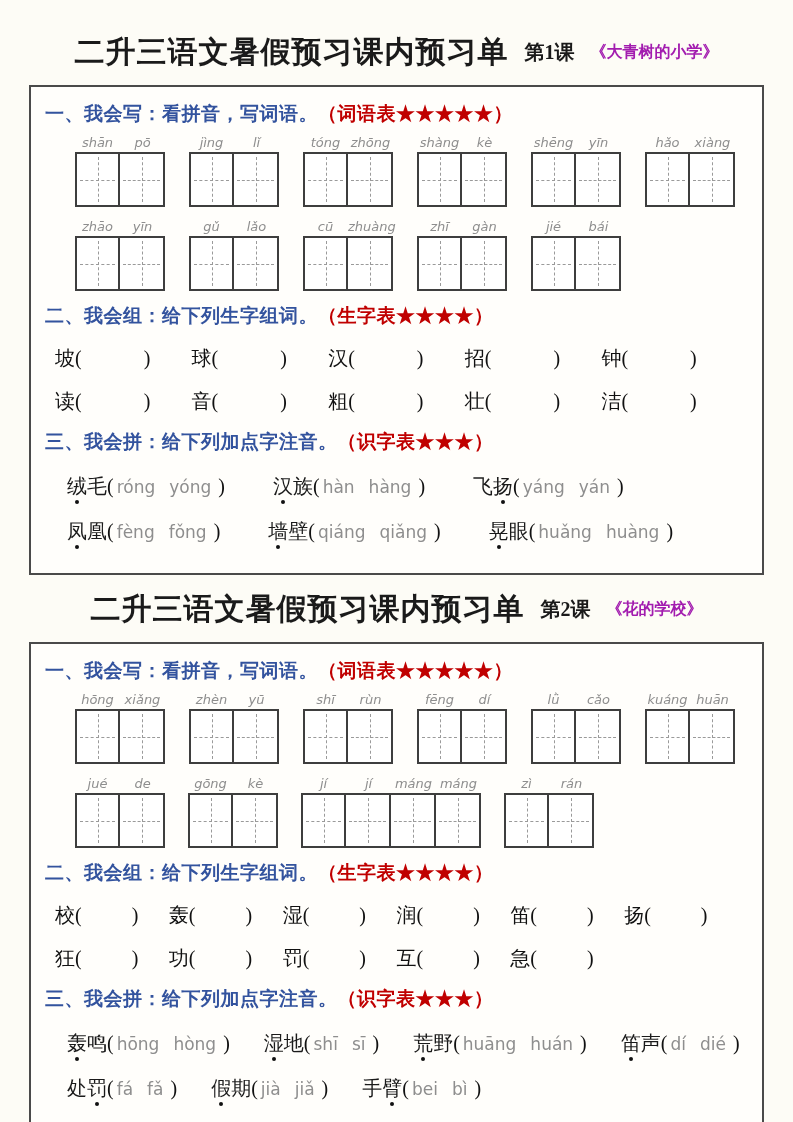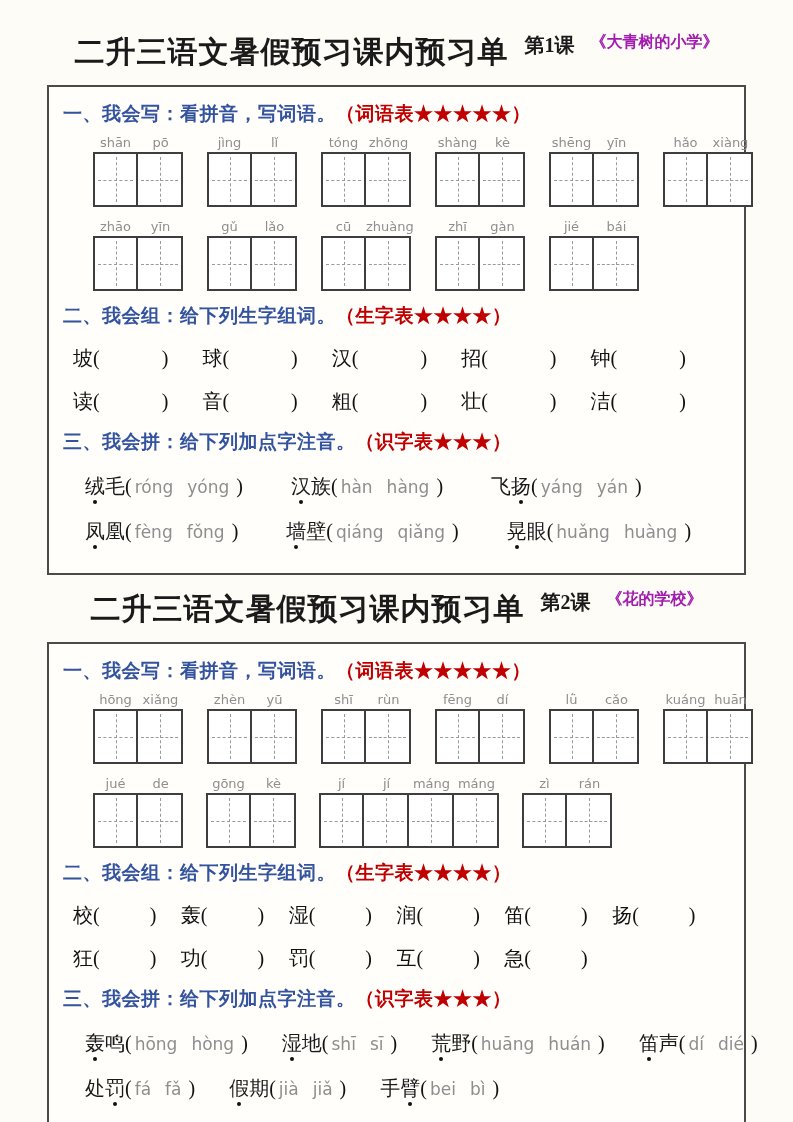--- a/index.html
+++ b/index.html
@@ -5,31 +5,31 @@
   html,body{margin:0;padding:0;}
   body{
     width:793px;height:1122px;
     background:#fdfcf6;
     font-family:"Liberation Serif","DejaVu Serif",serif;
     color:#1a1a1a;
     overflow:hidden;
   }
   .page{padding-top:26px;}
   
-  .ws-title-row{display:flex;align-items:flex-start;justify-content:center;gap:16px;margin:6px 0 12px;}
+  .ws-title-row{display:flex;align-items:center;justify-content:center;gap:16px;margin:6px 0 12px;}
   .main-title{font-size:30px;font-weight:900;letter-spacing:1px;}
   .lesson{font-size:20px;font-weight:bold;}
   .book{font-size:16px;font-weight:bold;color:#a21caf;}
   
-  .sheet-box{border:2px solid #4a4a4a;margin:0 47px 14px;padding:6px 10px 10px;background:#fffefb;}
+  .sheet-box{border:2px solid #4a4a4a;margin:0 29px 14px;padding:6px 10px 10px;background:#fffefb;}
   
   .sec-head{font-size:19px;font-weight:bold;color:#33539e;margin:8px 4px 4px;letter-spacing:0.5px;}
   .sec-head .tag{color:#c00000;}
   
-  .py-row{display:flex;gap:24px;padding-left:34px;margin:8px 0 12px;}
+  .py-row{display:flex;gap:24px;padding-left:34px;margin:8px 0 12px;font-style:italic;}
   .py-row.wide-gap{gap:23px;}
   .py-group{display:flex;flex-direction:column;}
   .py-labels{display:flex;margin-bottom:2px;}
   .py-labels span{width:45px;text-align:center;font-family:"DejaVu Sans",sans-serif;color:#8e8e8e;font-size:13px;}
   .cells{display:flex;}
   .cell{width:45px;height:55px;border:2px solid #3e3e3e;position:relative;box-sizing:border-box;background:#fff;}
   .cell + .cell{border-left:none;}
   .cell::before{content:"";position:absolute;left:50%;top:3px;bottom:3px;border-left:1px dashed #9a9a9a;}
   .cell::after{content:"";position:absolute;top:50%;left:3px;right:3px;border-top:1px dashed #9a9a9a;}
   

